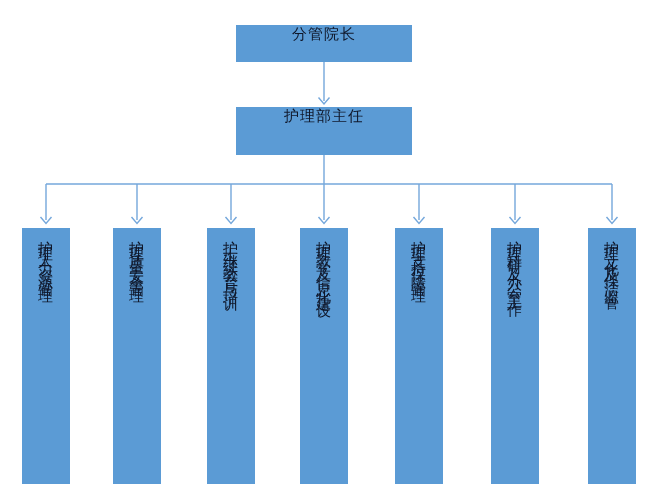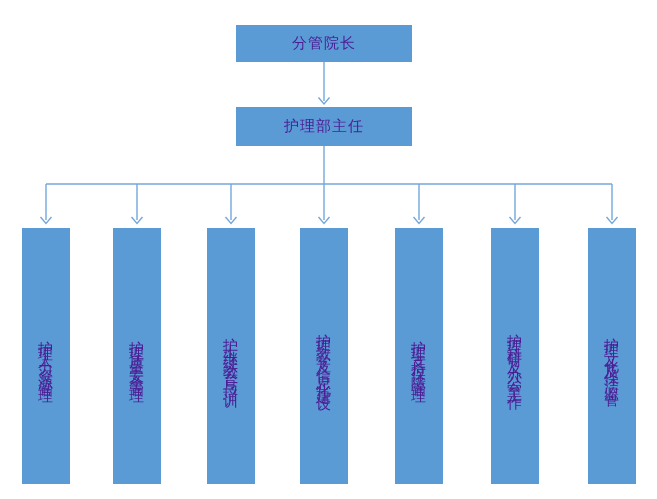--- a/index.html
+++ b/index.html
@@ -19,39 +19,39 @@
     position: absolute;
     left: 0;
     top: 0;
     width: 657px;
     height: 499px;
     pointer-events: none;
   }
   .node {
     position: absolute;
     background: #5B9BD5;
-    color: #4c1d95;
+    color: #0f172a;
     display: flex;
-    align-items: center;
+    align-items: flex-start;
     justify-content: center;
     box-sizing: border-box;
   }
   .node-top {
     left: 236px;
     top: 25px;
     width: 176px;
     height: 37px;
     font-size: 15px;
     letter-spacing: 1px;
   }
   .node-mid {
     left: 236px;
     top: 107px;
     width: 176px;
-    height: 39px;
+    height: 48px;
     font-size: 15px;
     letter-spacing: 1px;
   }
   .node-dept {
     top: 228px;
     width: 48px;
     height: 256px;
   }
   .vtext {
     writing-mode: vertical-rl;

